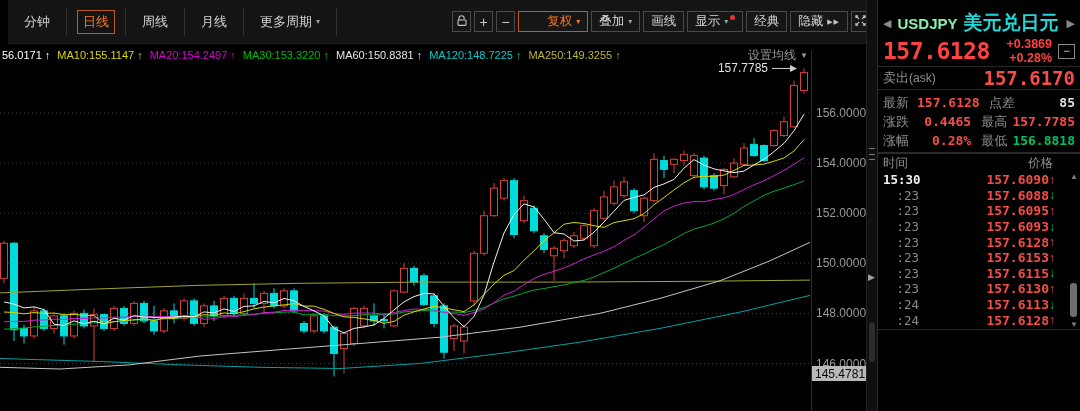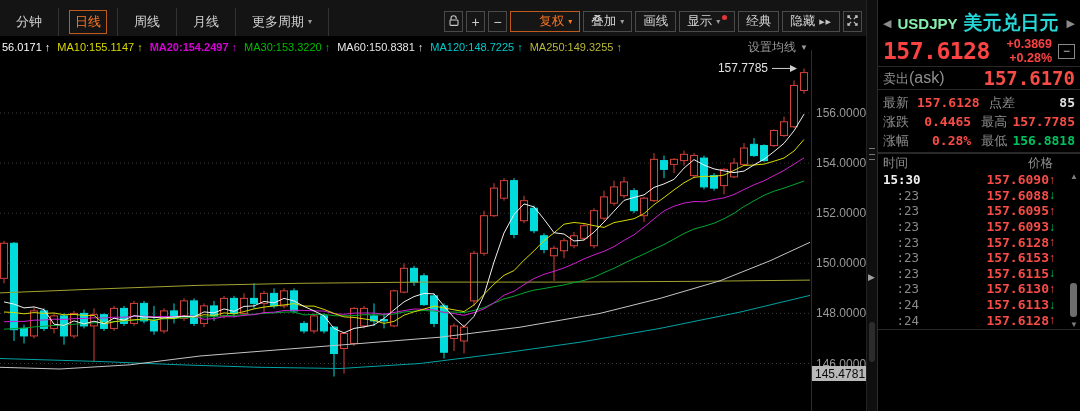--- a/index.html
+++ b/index.html
@@ -1,39 +1,39 @@
 <!DOCTYPE html>
 <html><head>
 <meta charset="utf-8">
 <style>
   html,body{margin:0;padding:0;background:#000;}
   *{box-sizing:border-box;font-family:"Liberation Sans",sans-serif;}
   #app{position:relative;width:1080px;height:411px;background:#000;overflow:hidden;}
   .mono{font-family:"DejaVu Sans Mono",monospace;}
 
   
-  .toolbar{position:absolute;left:0;top:0;width:866px;height:44px;background:#141414;
+  .toolbar{position:absolute;left:8px;top:0;width:866px;height:44px;background:#141414;
            border-bottom:1px solid #1e1e1e;display:flex;align-items:center;}
   .tabs{display:flex;height:28px;align-items:stretch;}
   .tab-cell{display:flex;align-items:center;padding:0 10px;border-right:1px solid #323232;
             color:#d2d2d2;font-size:13px;cursor:pointer;}
   .tab-box{display:flex;align-items:center;gap:4px;padding:2px 5px;border:1px solid transparent;}
   .tab-cell.on .tab-box{border-color:#bf5a1e;color:#ff7620;}
   .caret{font-size:8px;color:#9a9a9a;}
   .tab-cell.on .caret,.tbtn.on .caret{color:#ff7620;}
   .tools{margin-left:auto;display:flex;align-items:center;gap:3px;padding-right:4px;}
   .tbtn{display:flex;align-items:center;gap:4px;border:1px solid #4a4a4a;height:21px;
         padding:0 7px;font-size:12.5px;color:#d6d6d6;cursor:pointer;background:#161616;}
   .tbtn.on{color:#ff7620;border-color:#bf5a1e;padding-left:28px;}
   .ibtn{width:19px;padding:0;justify-content:center;color:#cccccc;font-size:14px;}
   .reddot{width:5px;height:5px;border-radius:50%;background:#e53535;align-self:flex-start;margin:3px 0 0 -2px;}
   .chev{font-size:7px;color:#c4c4c4;letter-spacing:1px;}
 
   
-  .ma-row{position:absolute;left:0;top:36px;width:866px;height:22px;background:#000;
+  .ma-row{position:absolute;left:0;top:44px;width:866px;height:22px;background:#000;
           display:flex;align-items:center;padding-left:2px;font-size:11px;}
   .ma-item{display:flex;gap:3px;margin-right:7px;font-family:"DejaVu Sans Mono",monospace;white-space:nowrap;}
   .ma-settings{margin-left:auto;margin-right:58px;color:#9a9a9a;display:flex;gap:4px;align-items:center;font-size:12px;}
 
   
   #chart-svg{position:absolute;left:0;top:50px;}
 
   
   .divider{position:absolute;left:866px;top:0;width:12px;height:411px;background:#0f0f0f;
            border-left:1px solid #222;border-right:1px solid #2b2b2b;}
@@ -51,21 +51,21 @@
   .p-symbol{color:#86efac;font-size:15px;font-weight:bold;}
   .p-name{color:#26d7d7;font-size:19px;font-weight:bold;white-space:nowrap;}
   .p-header .nav-next{margin-left:auto;}
   .p-quote{display:flex;align-items:center;height:30px;padding:2px 5px 2px 5px;}
   .p-last{color:#fb4343;font-size:23px;font-weight:bold;letter-spacing:-0.5px;}
   .p-chg{margin-left:auto;text-align:right;color:#fb4343;font-size:12.5px;font-weight:bold;line-height:14px;}
   .p-min{width:17px;height:15px;border:1px solid #8a8a8a;color:#c0c0c0;font-size:12px;line-height:12px;
          display:flex;align-items:center;justify-content:center;margin-left:6px;cursor:pointer;}
   .p-row2{display:flex;align-items:center;height:22px;padding:0 5px;}
   .lab{color:#8f8f8f;}
-  .lab .latin{font-size:16px;}
+  .lab .latin{font-size:12px;}
   .p-row2 .val{margin-left:auto;font-weight:bold;font-size:19px;}
   .red{color:#f84c46;} .green{color:#00c25e;} .white{color:#e0e0e0;}
   .stats{padding:3px 5px 2px 5px;}
   .s-row{display:flex;height:19px;align-items:center;}
   .s-lab{width:34px;color:#8f8f8f;}
   .s-val1{width:62px;text-align:right;font-weight:bold;}
   .s-lab2{width:34px;margin-left:10px;color:#8f8f8f;}
   .s-val2{flex:1;text-align:right;font-weight:bold;}
   .ticks-head{display:flex;height:22px;align-items:center;padding:0 5px;color:#d8d8d8;font-size:14px;}
   .detail{margin-left:auto;color:#cfcfcf;cursor:pointer;}
@@ -171,21 +171,21 @@
   <div class="ma-row">
     <span style="display:flex;align-items:center;">
         <span class="ma-item" style="color: rgb(255, 255, 255);">
           <span>56.0171</span>
           <span>↑</span>
         </span>
         <span class="ma-item" style="color: rgb(216, 216, 0);">
           <span>MA10:155.1147</span>
           <span>↑</span>
         </span>
-        <span class="ma-item" style="color: rgb(216, 0, 216); font-weight: bold;">
+        <span class="ma-item" style="color: rgb(216, 0, 216);">
           <span>MA20:154.2497</span>
           <span>↑</span>
         </span>
         <span class="ma-item" style="color: rgb(0, 187, 0);">
           <span>MA30:153.3220</span>
           <span>↑</span>
         </span>
         <span class="ma-item" style="color: rgb(230, 230, 230);">
           <span>MA60:150.8381</span>
           <span>↑</span>

